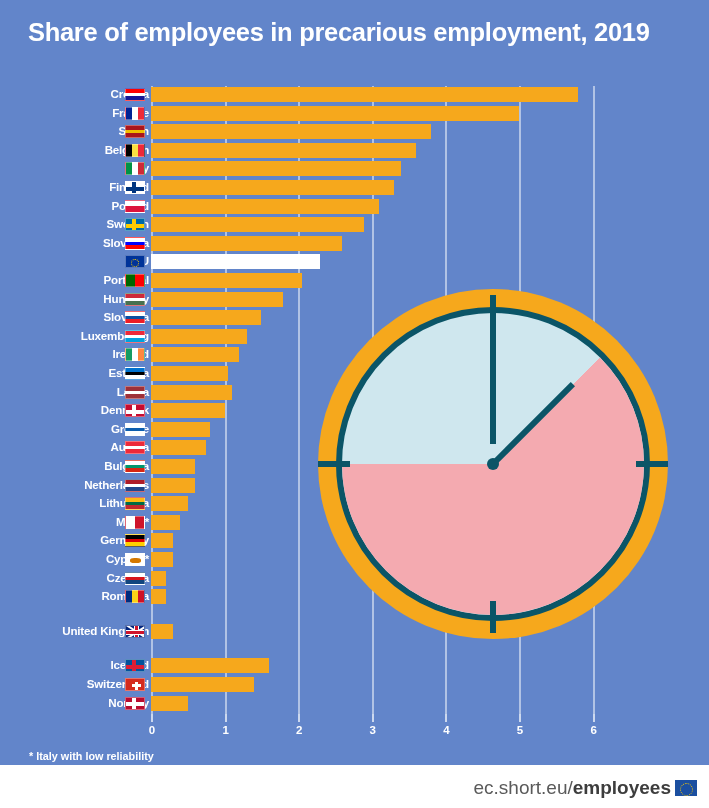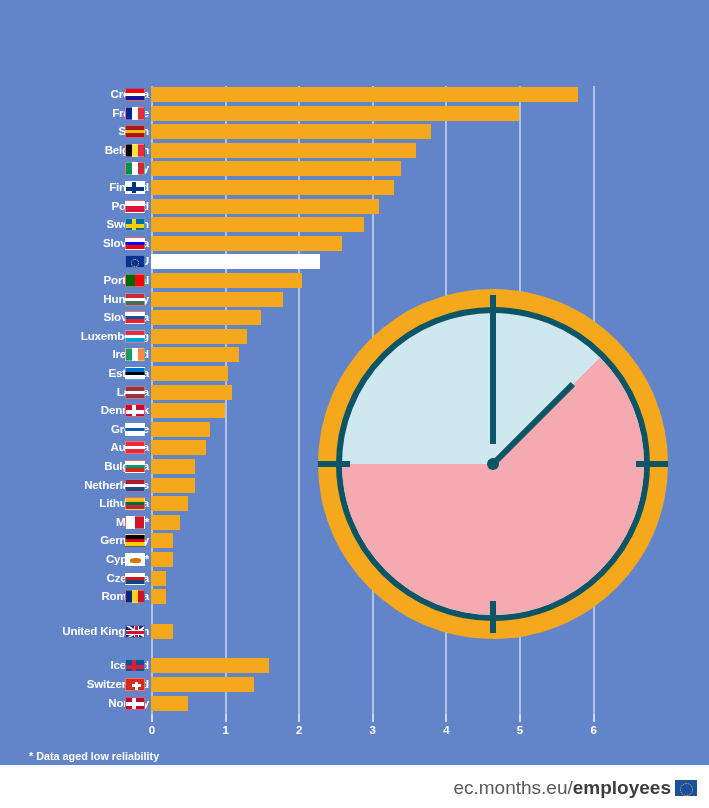--- a/index.html
+++ b/index.html
@@ -206,20 +206,21 @@
     border-radius: 50%;
   }
 </style>
 </head>
 <body>
 
 <div id="page">
 
   <div id="panel">
 
+    <div id="title">Share of employees in precarious employment, 2019</div>
 
     <div id="plot">
       <div id="gridlines">
           <div class="gridline" style="left: 151px;"></div>
           <div class="gridline" style="left: 224.6px;"></div>
           <div class="gridline" style="left: 298.2px;"></div>
           <div class="gridline" style="left: 371.8px;"></div>
           <div class="gridline" style="left: 445.4px;"></div>
           <div class="gridline" style="left: 519px;"></div>
           <div class="gridline" style="left: 592.6px;"></div>
@@ -437,24 +438,24 @@
         <div class="tick" style="left: 371.8px;"></div>
         <div class="ticklabel" style="left: 372.8px;">3</div>
         <div class="tick" style="left: 445.4px;"></div>
         <div class="ticklabel" style="left: 446.4px;">4</div>
         <div class="tick" style="left: 519px;"></div>
         <div class="ticklabel" style="left: 520px;">5</div>
         <div class="tick" style="left: 592.6px;"></div>
         <div class="ticklabel" style="left: 593.6px;">6</div>
       </div>
 
-    <div id="footnote">* Data aged low reliability</div>
+    <div id="footnote">* Italy with low reliability</div>
   </div>
 
   <div id="footer">
     <div id="brand">
-      <span>ec.months.eu/</span>
+      <span>ec.short.eu/</span>
         <span class="b">employees</span>
         <span class="eulogo"></span>
     </div>
   </div>
 
 </div>
 
 </body></html>

